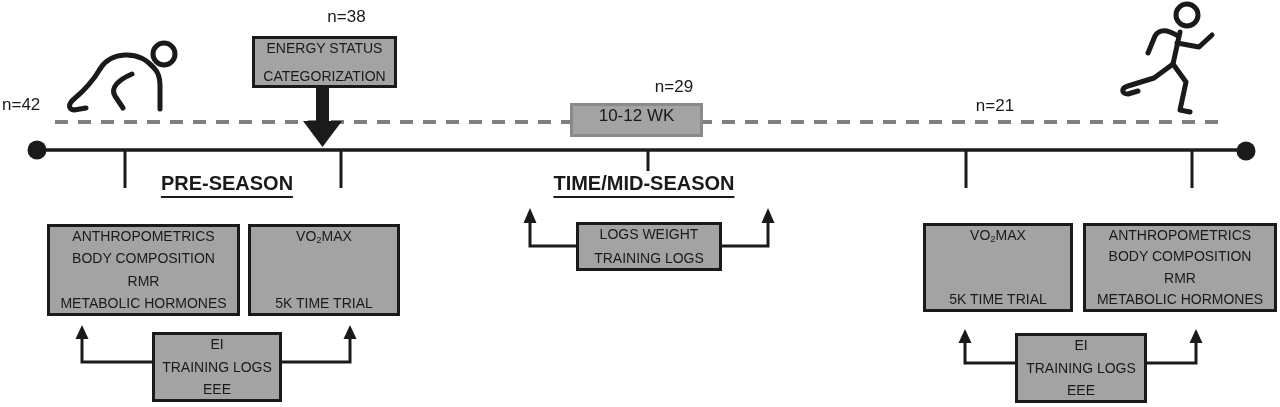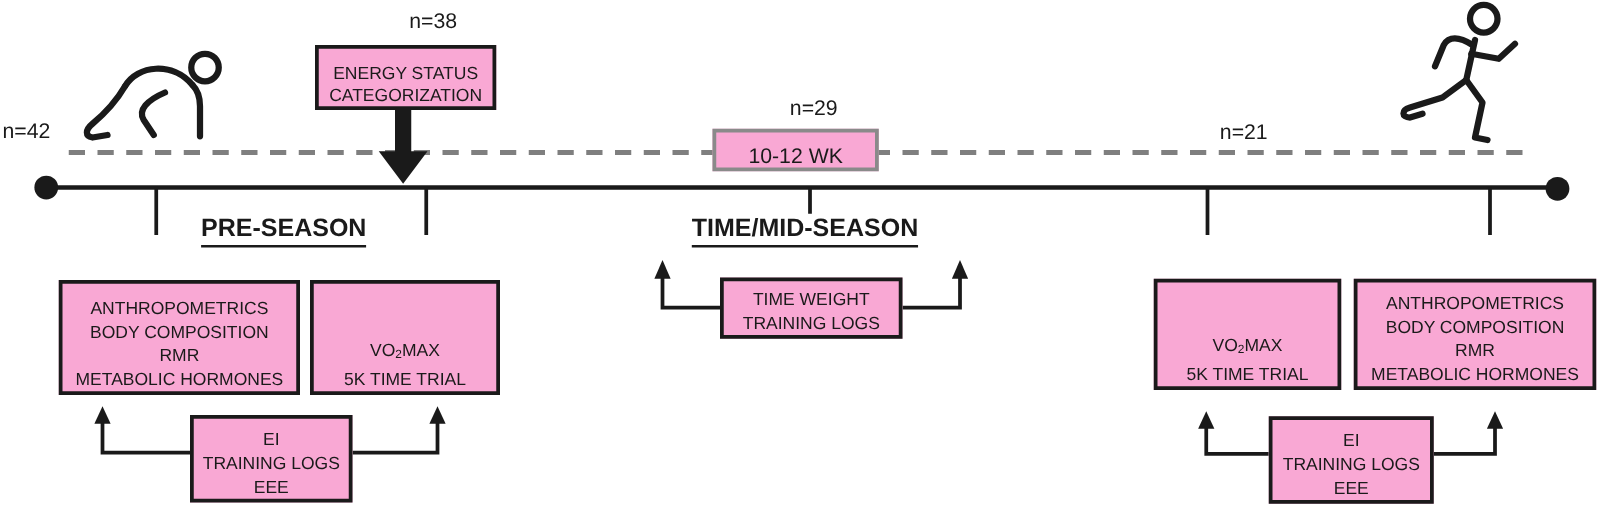--- a/index.html
+++ b/index.html
@@ -11,25 +11,25 @@
     font-family: "Liberation Sans", sans-serif;
     color: #1a1a1a;
     overflow: hidden;
   }
   #stage * { box-sizing: border-box; }
   #diagram-svg { position: absolute; left: 0; top: 0; }
 
   .box {
     position: absolute;
     border: 3px solid #1a1a1a;
-    background: #f9a8d4;
+    background: #a3a3a3;
     display: flex;
     flex-direction: column;
     align-items: center;
-    justify-content: flex-end;
+    justify-content: space-between;
     text-align: center;
     font-size: 14px;
     line-height: 19px;
     white-space: nowrap;
   }
   .gray-box {
     border-color: #8a8a8a;
     font-size: 17px;
     line-height: 19px;
   }
@@ -104,21 +104,21 @@
       <path d="M 65,30 L 58,62"></path>
       <path d="M 63,34 C 52,27 44,27 40,34 L 33,51"></path>
       <path d="M 62,41 L 84,45 L 97,33"></path>
       <path d="M 58,62 L 71,80 L 65,108 L 75,110"></path>
       <path d="M 58,62 L 39,76 L 13,84 C 6,86 6,92 13,92 L 23,89"></path>
     </g>
   </svg>
 
   <div class="nlabel" style="left:2px; top:96px;text-align:center;">n=42</div>
   <div class="nlabel centered" style="left:324px; top:8px;padding-left:45px;">n=38</div>
-  <div class="nlabel centered" style="left:651px; top:78px;">n=29</div>
+  <div class="nlabel centered" style="left:674px; top:78px;">n=29</div>
   <div class="nlabel centered" style="left:995px; top:97px;">n=21</div>
 
   <div class="box" style="left:252px; top:36px; width:145px; height:52px; font-size:14px; line-height:18px;">
     <div>ENERGY STATUS</div>
     <div>CATEGORIZATION</div>
   </div>
 
   <div class="box gray-box" style="left:570px; top:103px; width:133px; height:34px;">
     <div>10-12 WK</div>
   </div>
@@ -138,21 +138,21 @@
     <div>5K TIME TRIAL</div>
   </div>
 
   <div class="box" style="left:152px; top:332px; width:130px; height:70px;">
     <div>EI</div>
     <div>TRAINING LOGS</div>
     <div>EEE</div>
   </div>
 
   <div class="box" style="left:576px; top:222px; width:146px; height:49px;">
-    <div>TIME WEIGHT</div>
+    <div>LOGS WEIGHT</div>
     <div>TRAINING LOGS</div>
   </div>
 
   <div class="box" style="left:923px; top:223px; width:150px; height:89px;">
     <div><span>VO</span><span class="sub2">2</span><span>MAX</span></div>
     <div>5K TIME TRIAL</div>
   </div>
 
   <div class="box" style="left:1083px; top:223px; width:194px; height:89px;">
     <div>ANTHROPOMETRICS</div>

